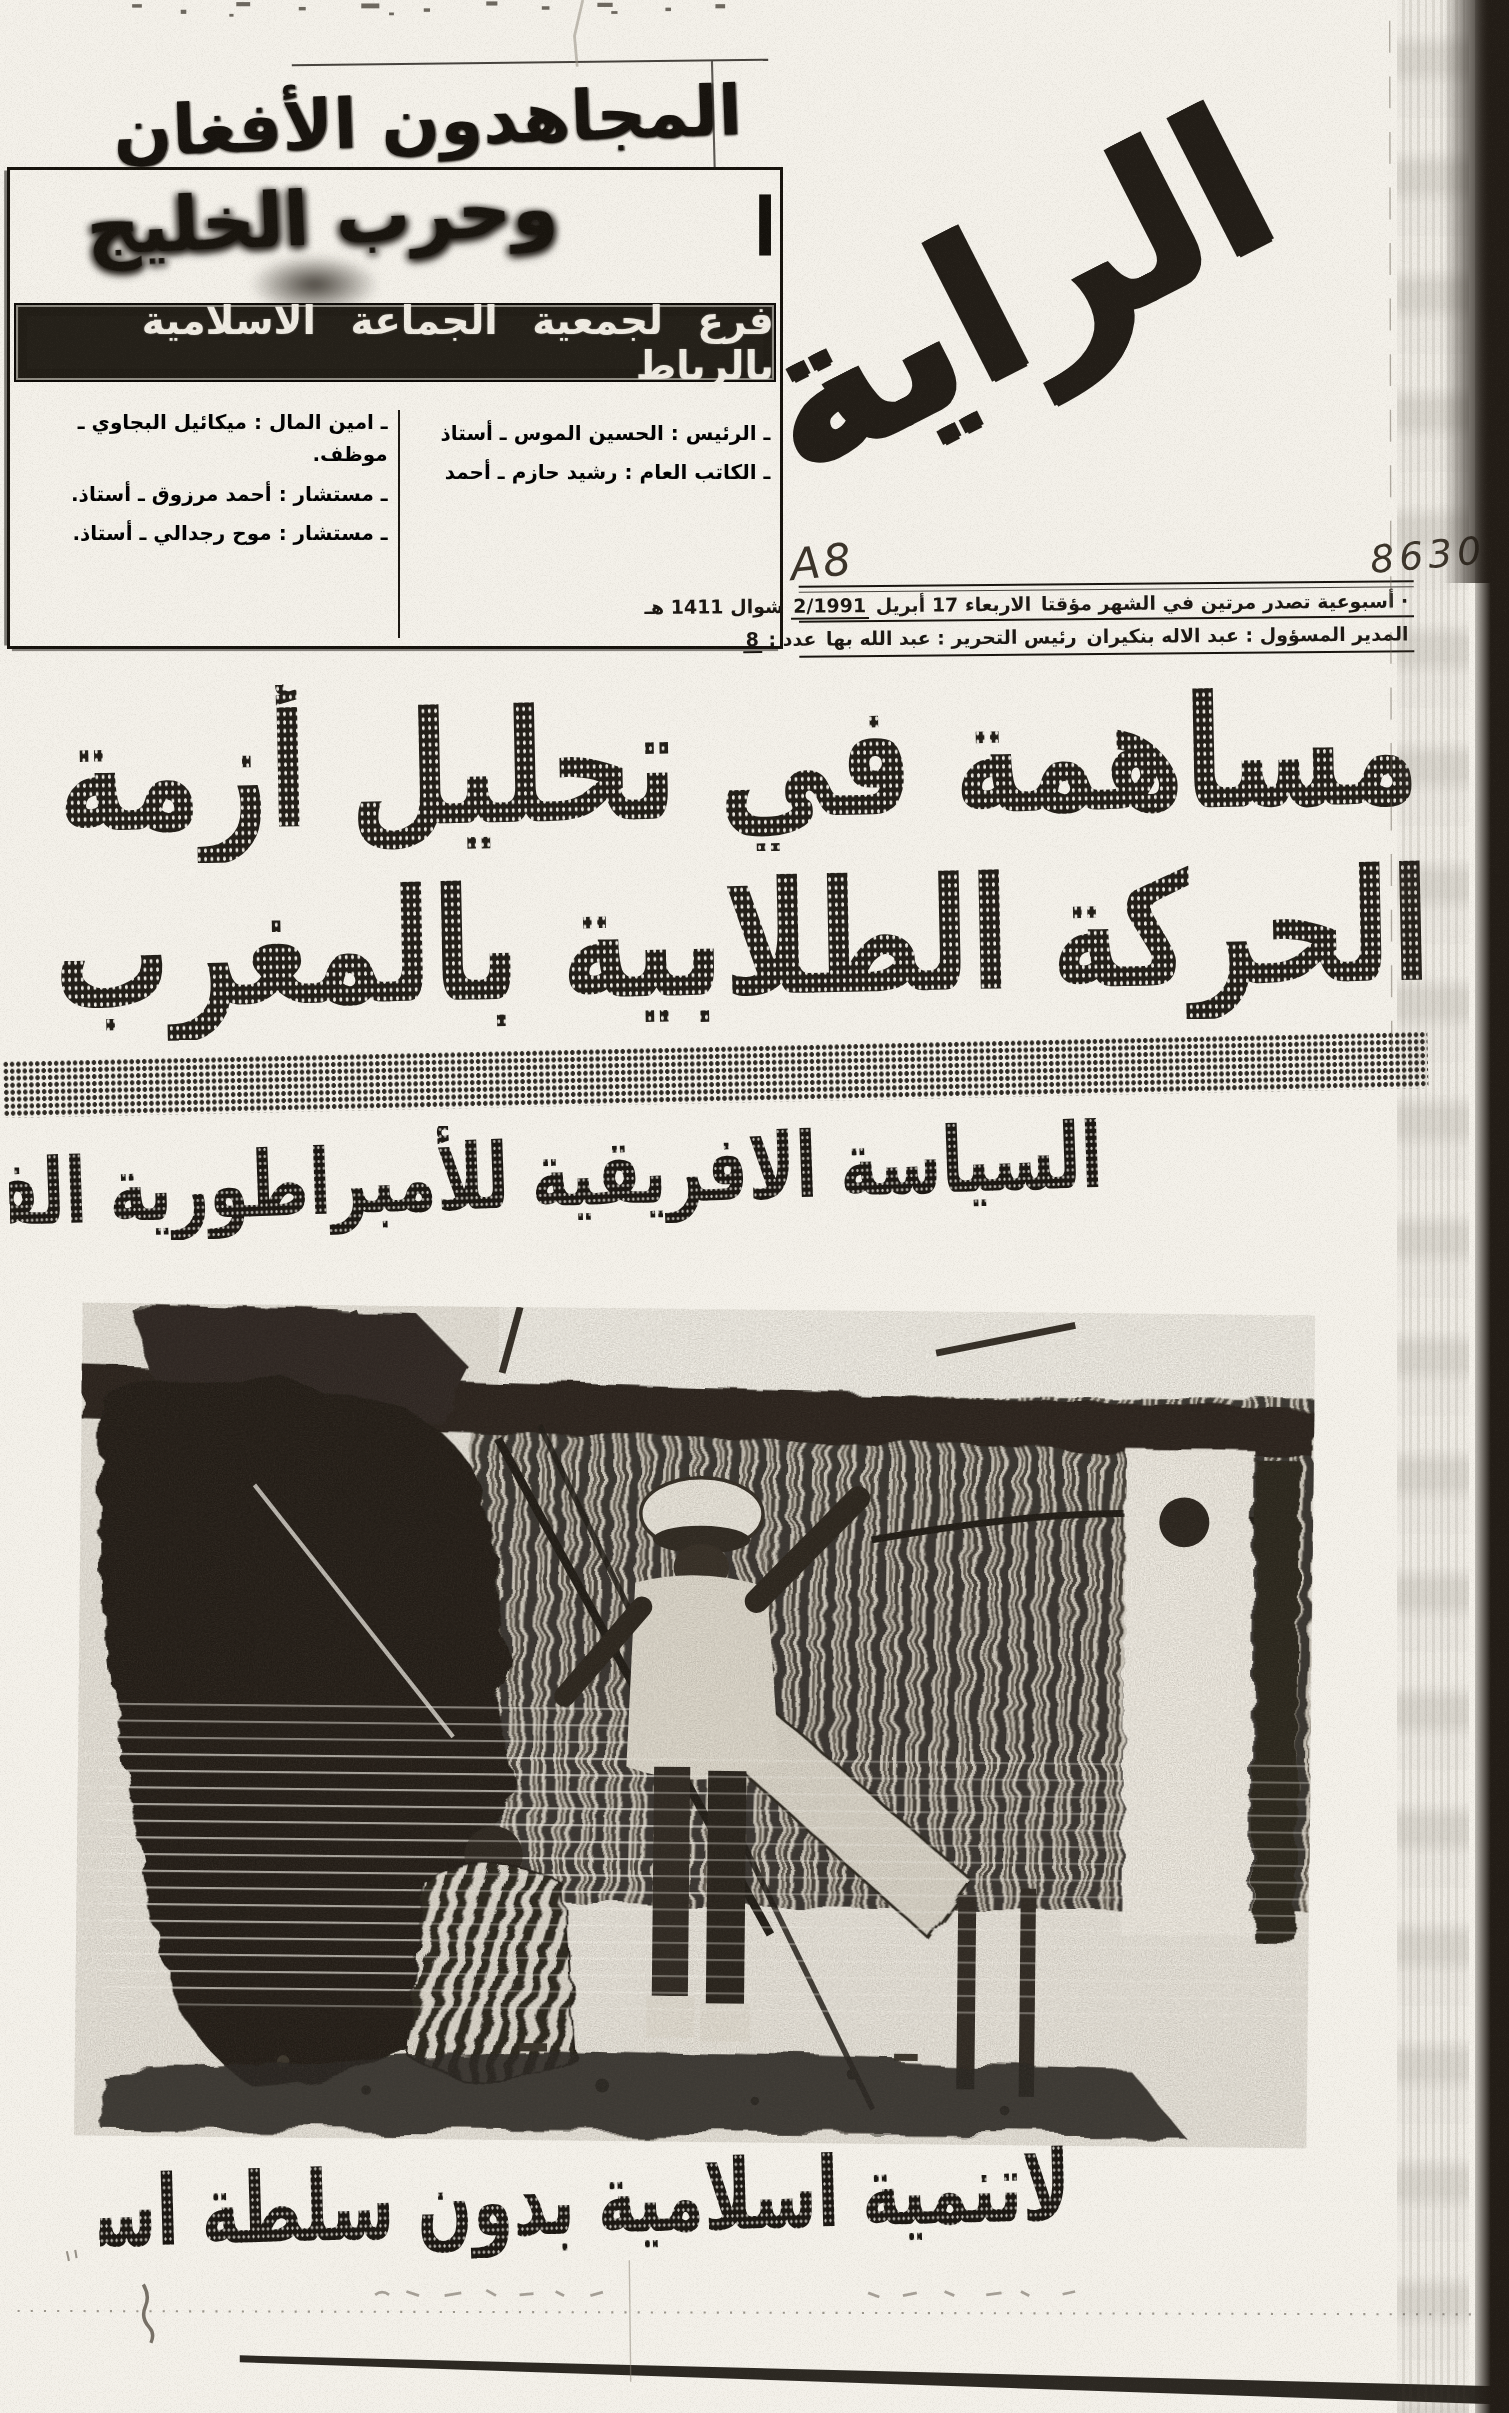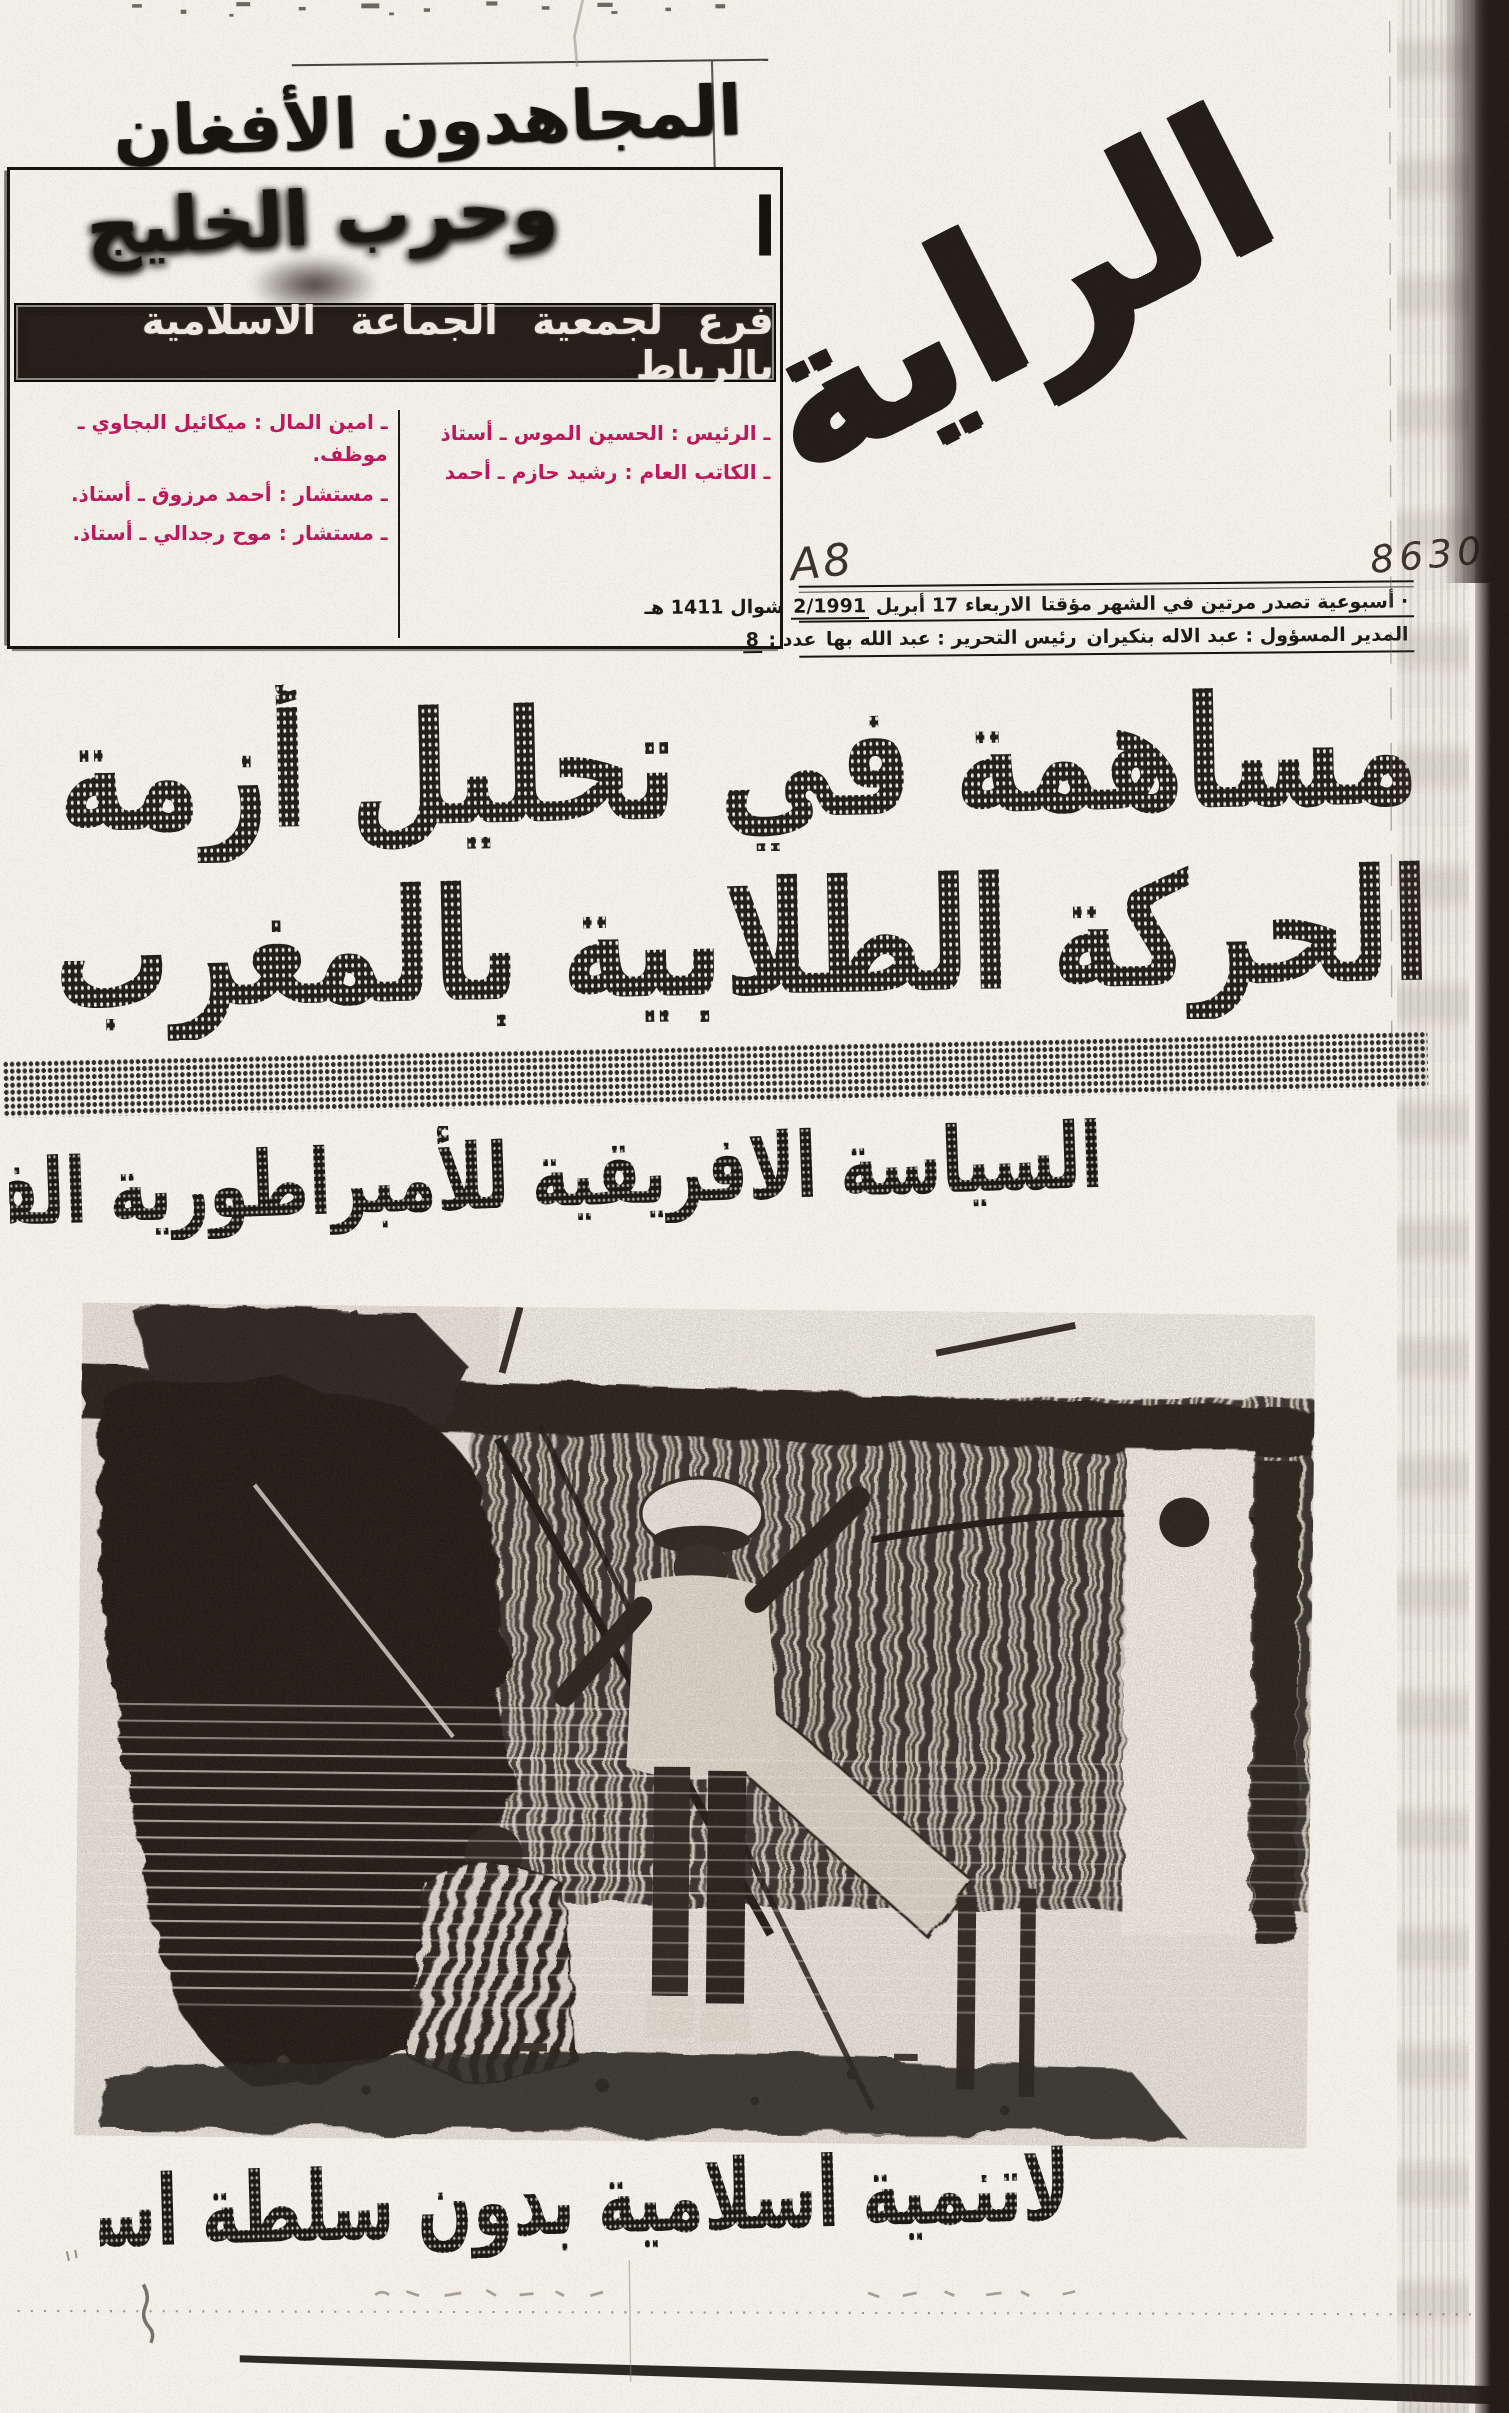--- a/index.html
+++ b/index.html
@@ -18,21 +18,21 @@
           transform:rotate(-2.5deg);white-space:nowrap;color:#18140e;filter:blur(0.5px);
           text-shadow:2.8px 2.1px 6.3px rgba(23,19,14,.9),-2.8px 1.4px 7px rgba(23,19,14,.8),0 4.2px 9.7px rgba(23,19,14,.6);}
   .smudge{position:absolute;top:73px;right:375px;width:181px;height:83px;border-radius:50%;
           background:radial-gradient(closest-side,rgba(25,20,13,.8),rgba(25,20,13,0) 72%);filter:blur(4.9px);}
   .banner{position:absolute;top:133px;left:4.2px;right:4.2px;height:79px;background:#242019;
           border:2.8px solid #0d0a07;display:flex;align-items:center;justify-content:center;
           box-shadow:inset 0 0 0 2.1px rgba(235,231,222,.55), inset 0 0 0 11px #211d16;
           color:#f0ece3;font-size:39px;font-weight:bold;direction:rtl;word-spacing:21px;
           text-shadow:0 0 2.1px rgba(240,236,227,.4);}
   .col{position:absolute;top:236px;font-size:20px;font-weight:700;line-height:1.62;
-       direction:rtl;text-align:right;color:#be185d;}
+       direction:rtl;text-align:right;color:#000000;}
   .col p{margin:0 0 7px 0;}
   .col-right{right:9.7px;width:375px;}
   .col-right .gap{height:11px;}
   .col-left{left:9.7px;width:368px;}
   .col-sep{position:absolute;left:388px;top:240px;bottom:8.3px;width:2.1px;background:#1b1712;}
 
   
   .masthead{position:absolute;left:785px;top:177px;width:500px;height:222px;z-index:2;
             font-size:205px;font-weight:bold;line-height:208px;text-align:center;direction:rtl;
             transform:rotate(-27deg);color:#221d17;white-space:nowrap;

